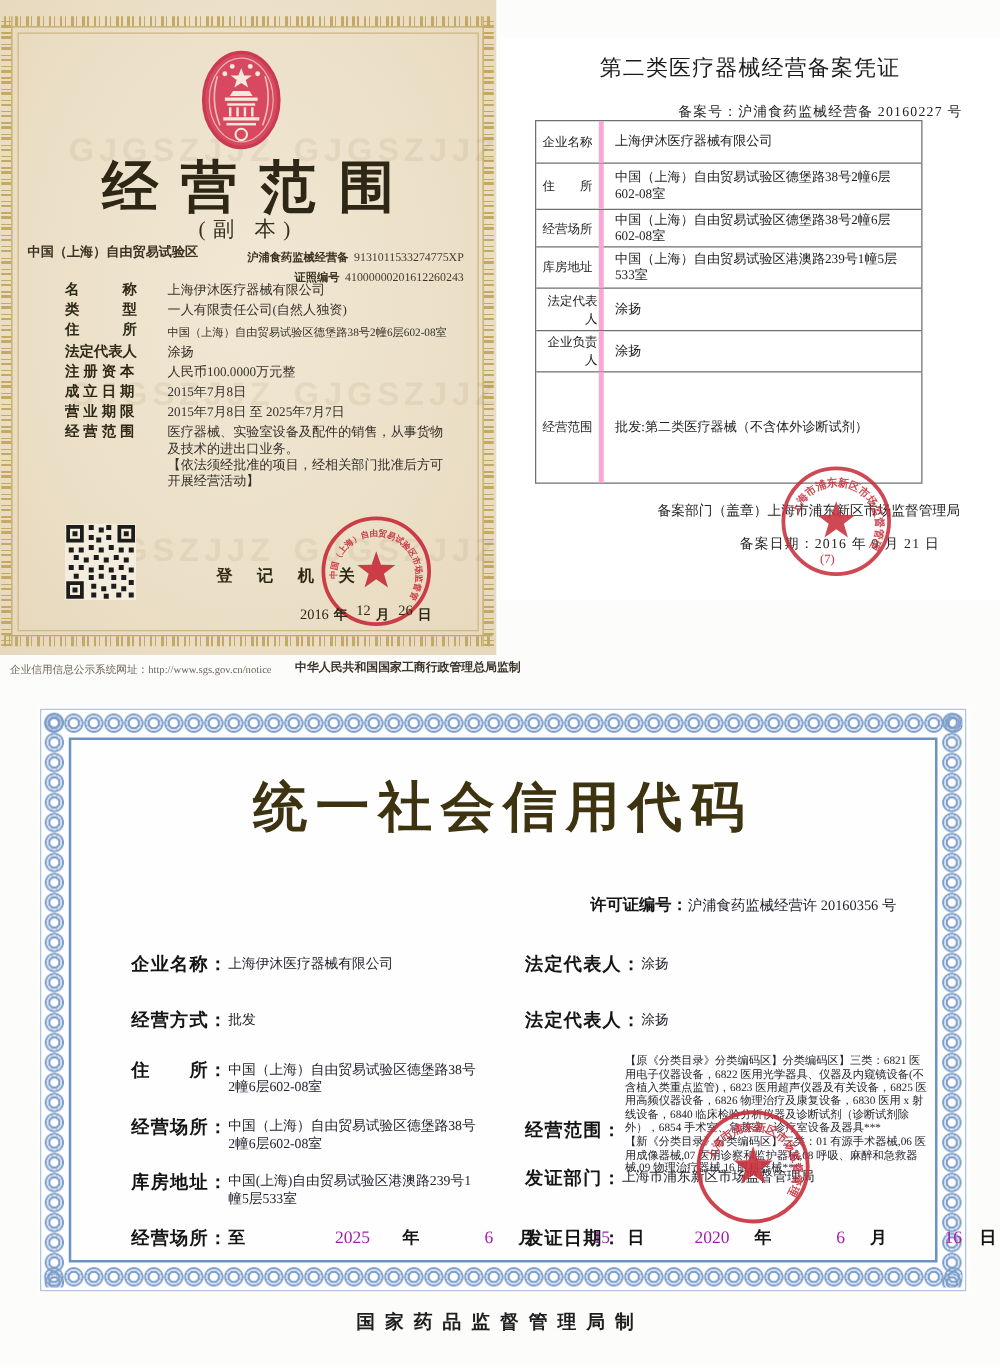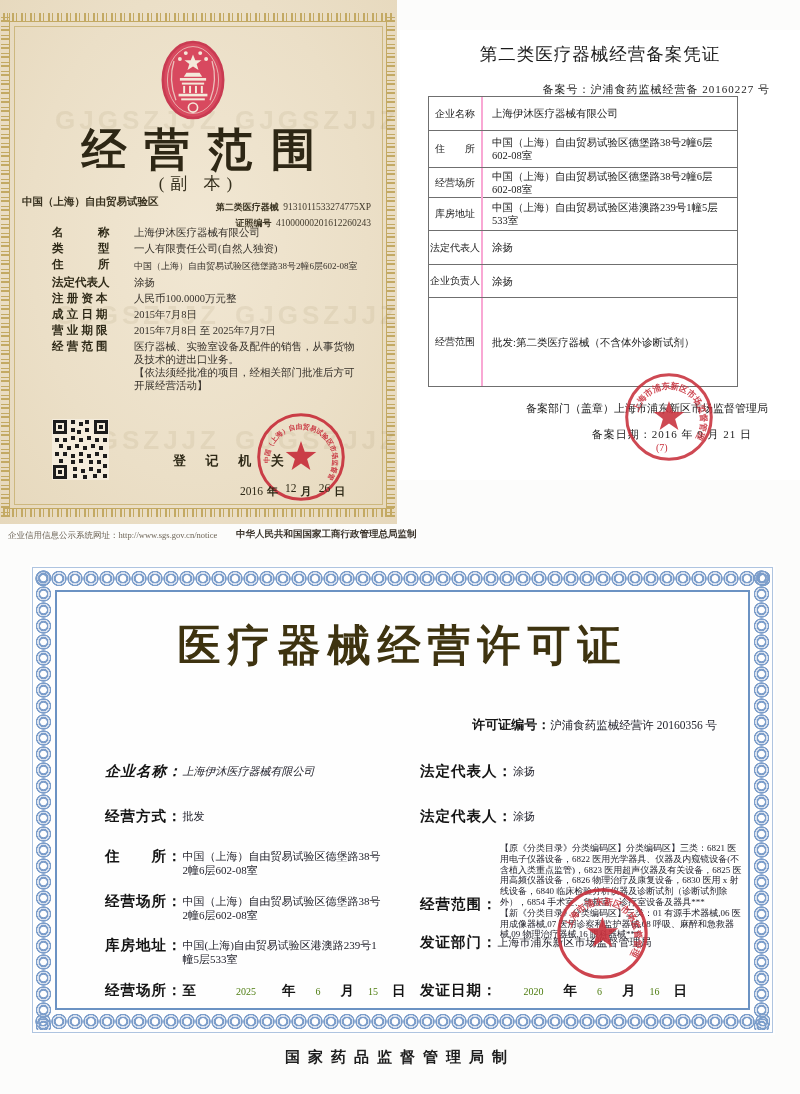--- a/index.html
+++ b/index.html
@@ -52,21 +52,21 @@
   
   .filing{position:absolute;left:400px;top:30px;width:400px;height:450px;background:#fff;}
   .filing-title{position:absolute;left:0;right:0;top:12px;margin:0;text-align:center;
     font-size:17.5px;font-weight:normal;color:#1b1b1b;letter-spacing:1px;
     font-family:"Liberation Serif",serif;}
   .filing-no{position:absolute;right:30px;top:52px;font-size:11px;color:#222;
     font-family:"Liberation Serif",serif;letter-spacing:1px;margin-left:42px;}
   .ft{position:absolute;left:28px;top:66px;width:308px;border:1px solid #6f6f6f;background:#fff;}
   .ft-row{display:grid;grid-template-columns:54px 1fr;border-top:1px solid #6f6f6f;}
   .ft-row:first-child{border-top:none;}
-  .ft-label{border-right:2px solid #f9a8d4;display:flex;align-items:center;justify-content:center;
+  .ft-label{border-right:4px solid #f9a8d4;display:flex;align-items:center;justify-content:center;
     font-size:10px;color:#222;font-family:"Liberation Serif",serif;text-align:right;padding:2px 1px;}
   .ft-value{display:flex;align-items:center;padding:2px 9px;font-size:10.5px;color:#222;
     font-family:"Liberation Serif",serif;line-height:13px;}
   .r1{height:33px}.r2{height:36px}.r3{height:29px}.r4{height:32px}.r5{height:33px}.r6{height:32px}.r7{height:88px}
   .filing-dept{position:absolute;right:32px;top:371px;font-size:11px;color:#222;
     font-family:"Liberation Serif",serif;}
   .filing-date{position:absolute;right:48px;top:397px;font-size:11px;color:#222;
     font-family:"Liberation Serif",serif;letter-spacing:1px;}
   .filing-seal{position:absolute;left:222px;top:340px;width:94px;height:94px;opacity:0.88;}
   .seal-no{position:absolute;left:256px;top:412px;font-size:10px;color:#c8303c;
@@ -87,21 +87,21 @@
     font-size:43px;font-weight:bold;color:#3e3310;letter-spacing:7px;}
   .permit-no{position:absolute;right:58px;top:150px;white-space:nowrap;}
   .permit-no .lbl{font-size:13px;font-weight:bold;color:#141414;}
   .permit-no .val{font-size:11.5px;color:#23232d;font-family:"Liberation Serif",serif;}
   .pf{position:absolute;white-space:nowrap;}
   .pf .lbl{font-size:14.5px;font-weight:bold;color:#141414;letter-spacing:1px;vertical-align:top;}
   .pf .val{display:inline-block;font-size:11px;color:#23232d;line-height:14px;
     font-family:"Liberation Serif",serif;white-space:normal;vertical-align:top;padding-top:2px;}
   .pf .val.w{width:202px;}
   .pf .unit{font-size:13.5px;font-weight:bold;color:#141414;}
-  .pf .num{font-size:10px;color:#4d7c0f;font-family:"Liberation Serif",serif;}
+  .pf .num{font-size:14px;color:#a21caf;font-family:"Liberation Serif",serif;margin-left:32px;}
   .scope-block{position:absolute;left:470px;top:278px;width:242px;font-size:9px;line-height:10.8px;
     color:#23232d;font-family:"Liberation Serif",serif;}
   .permit-seal{position:absolute;left:524px;top:320px;width:97px;height:97px;opacity:0.9;}
   .permit-footer{position:absolute;left:0;width:800px;top:1048px;text-align:center;
     font-size:15px;font-weight:bold;letter-spacing:8px;color:#1e1e1e;}
   .sp40{display:inline-block;width:40px;}
   .sp26{display:inline-block;width:26px;}
   .sp20{display:inline-block;width:20px;}
   .sp14{display:inline-block;width:14px;}
 </style>
@@ -145,21 +145,21 @@
       <circle cx="50" cy="103" r="7" fill="none" stroke="#f4e9da" stroke-width="2.5"></circle>
       <path d="M21,32 Q12,61 24,92" fill="none" stroke="#f0dfd2" stroke-width="2" opacity="0.8"></path>
       <path d="M79,32 Q88,61 76,92" fill="none" stroke="#f0dfd2" stroke-width="2" opacity="0.8"></path>
     </svg>
 
     <h1 class="lic-title">经营范围</h1>
     <div class="lic-sub">(副  本)</div>
     <div class="lic-region">中国（上海）自由贸易试验区</div>
 
     <div class="lic-codes">
-      <div><span class="code-label">第二类医疗器械</span>
+      <div><span class="code-label">沪浦食药监械经营备</span>
         <span class="code-val">9131011533274775XP</span></div>
       <div><span class="code-label">证照编号</span>
         <span class="code-val">41000000201612260243</span></div>
     </div>
 
     <div class="lic-fields">
       <div class="lf">
         <span class="lf-label">名　　　称</span>
         <span class="lf-value">上海伊沐医疗器械有限公司</span>
         </div>
@@ -328,27 +328,27 @@
     </svg>
     <div class="seal-no">(7)</div>
   </section>
 
   <section class="permit">
     <div class="ch ch-h ch-top"></div>
     <div class="ch ch-h ch-bottom"></div>
     <div class="ch ch-v ch-left"></div>
     <div class="ch ch-v ch-right"></div>
 
-    <h1 class="permit-title">医疗器械经营许可证</h1>
+    <h1 class="permit-title">统一社会信用代码</h1>
 
     <div class="permit-no">
       <span class="lbl">许可证编号：</span><span class="val">沪浦食药监械经营许 20160356 号</span>
     </div>
 
-    <div class="pf" style="left:75px;top:197px;font-style:italic;">
+    <div class="pf" style="left:75px;top:197px;">
       <span class="lbl">企业名称：</span><span class="val w">上海伊沐医疗器械有限公司</span></div>
     <div class="pf" style="left:75px;top:242px;">
       <span class="lbl">经营方式：</span><span class="val">批发</span></div>
     <div class="pf" style="left:75px;top:282px;">
       <span class="lbl">住　　所：</span><span class="val w">中国（上海）自由贸易试验区德堡路38号2幢6层602-08室</span></div>
     <div class="pf" style="left:75px;top:327px;">
       <span class="lbl">经营场所：</span><span class="val w">中国（上海）自由贸易试验区德堡路38号2幢6层602-08室</span></div>
     <div class="pf" style="left:75px;top:371px;">
       <span class="lbl">库房地址：</span><span class="val w">中国(上海)自由贸易试验区港澳路239号1幢5层533室</span></div>
     <div class="pf" style="left:75px;top:416px;">

